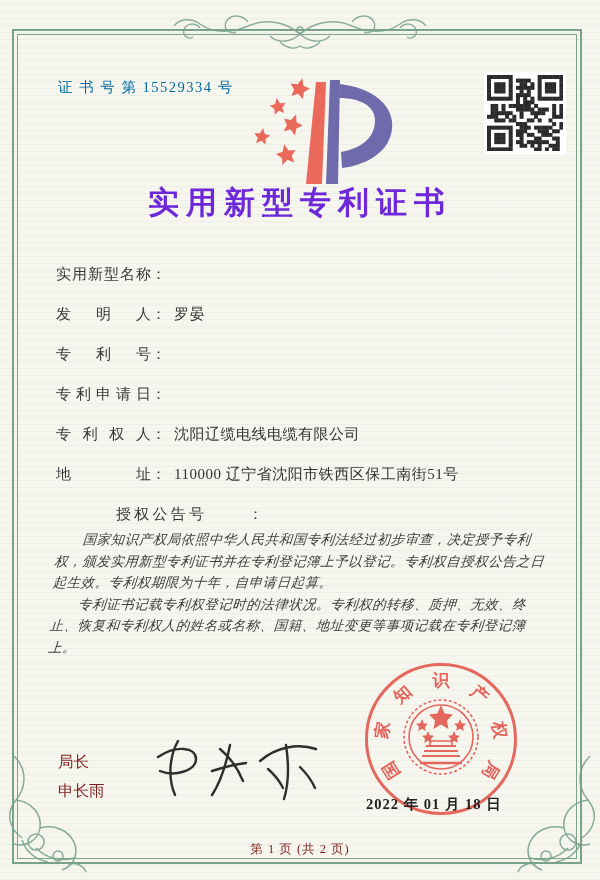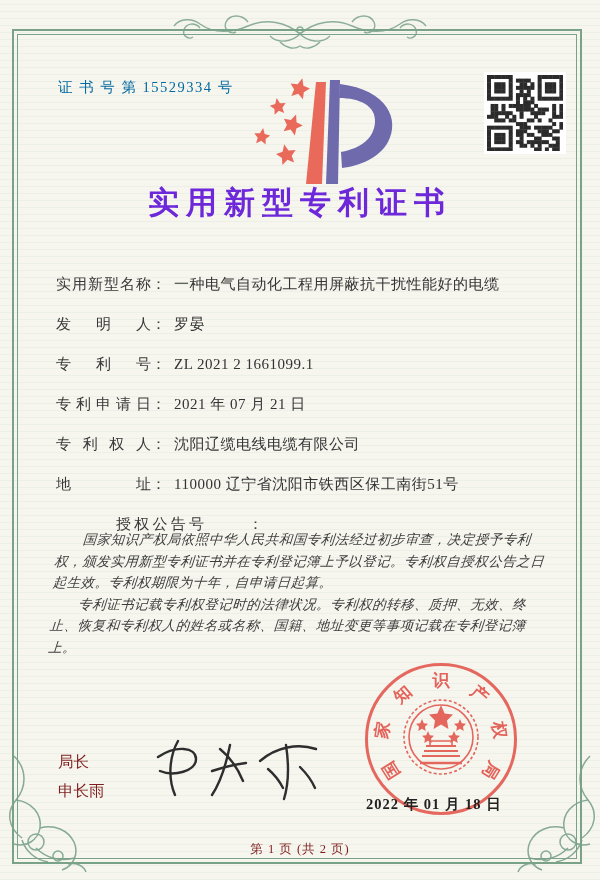--- a/index.html
+++ b/index.html
@@ -21,21 +21,21 @@
   .ornament{position:absolute;pointer-events:none;}
   .ornament svg{display:block;}
   .cert-no{position:absolute;left:58px;top:78px;font-size:14.5px;letter-spacing:1.5px;color:#0369a1;}
   .logo{position:absolute;left:238px;top:76px;width:175px;height:112px;}
   .qr{position:absolute;left:484px;top:72px;width:82px;height:82px;background:#fff;padding:3px;box-sizing:border-box;}
   .title{
     position:absolute;left:0;right:0;top:182px;text-align:center;
     font-size:31px;font-weight:bold;letter-spacing:7px;color:#6d28d9;
   }
   .fields{position:absolute;left:56px;top:254px;width:500px;}
-  .frow{height:40px;font-size:15px;display:flex;align-items:flex-end;line-height:20px;}
+  .frow{height:40px;font-size:15px;display:flex;align-items:center;line-height:20px;}
   .flabel{display:inline-block;width:95px;text-align:justify;text-align-last:justify;color:#383838;}
   .fcolon{display:inline-block;margin-right:8px;color:#383838;}
   .fvalue{letter-spacing:0.5px;color:#333;}
   .frow-pair{display:flex;}
   .pair-right{margin-left:60px;display:flex;gap:44px;}
   .pair-right .flabel{width:88px;}
   .paragraphs{
     position:absolute;left:52px;top:529px;width:502px;
     font-size:13.5px;line-height:21.5px;color:#3d3d3d;
     font-style:italic;transform:skewX(-4deg);
@@ -361,36 +361,33 @@
       <rect x="68.76" y="72.38" width="4" height="4" fill="#2b2b2b"></rect>
     </svg>
 </div>
 
 <div class="title">实用新型专利证书</div>
 
 <div class="fields">
   <div class="frow">
     <span class="flabel">实用新型名称</span>
       <span class="fcolon">：</span>
-      <span class="fvalue">一种电气自动化工程用屏蔽抗干扰性能好的电缆</span>
   </div>
   <div class="frow">
     <span class="flabel">发明人</span>
       <span class="fcolon">：</span>
       <span class="fvalue">罗晏</span>
   </div>
   <div class="frow">
     <span class="flabel">专利号</span>
       <span class="fcolon">：</span>
-      <span class="fvalue">ZL 2021 2 1661099.1</span>
   </div>
   <div class="frow">
     <span class="flabel">专利申请日</span>
       <span class="fcolon">：</span>
-      <span class="fvalue">2021 年 07 月 21 日</span>
   </div>
   <div class="frow">
     <span class="flabel">专利权人</span>
       <span class="fcolon">：</span>
       <span class="fvalue">沈阳辽缆电线电缆有限公司</span>
   </div>
   <div class="frow">
     <span class="flabel">地址</span>
       <span class="fcolon">：</span>
       <span class="fvalue">110000 辽宁省沈阳市铁西区保工南街51号</span>

